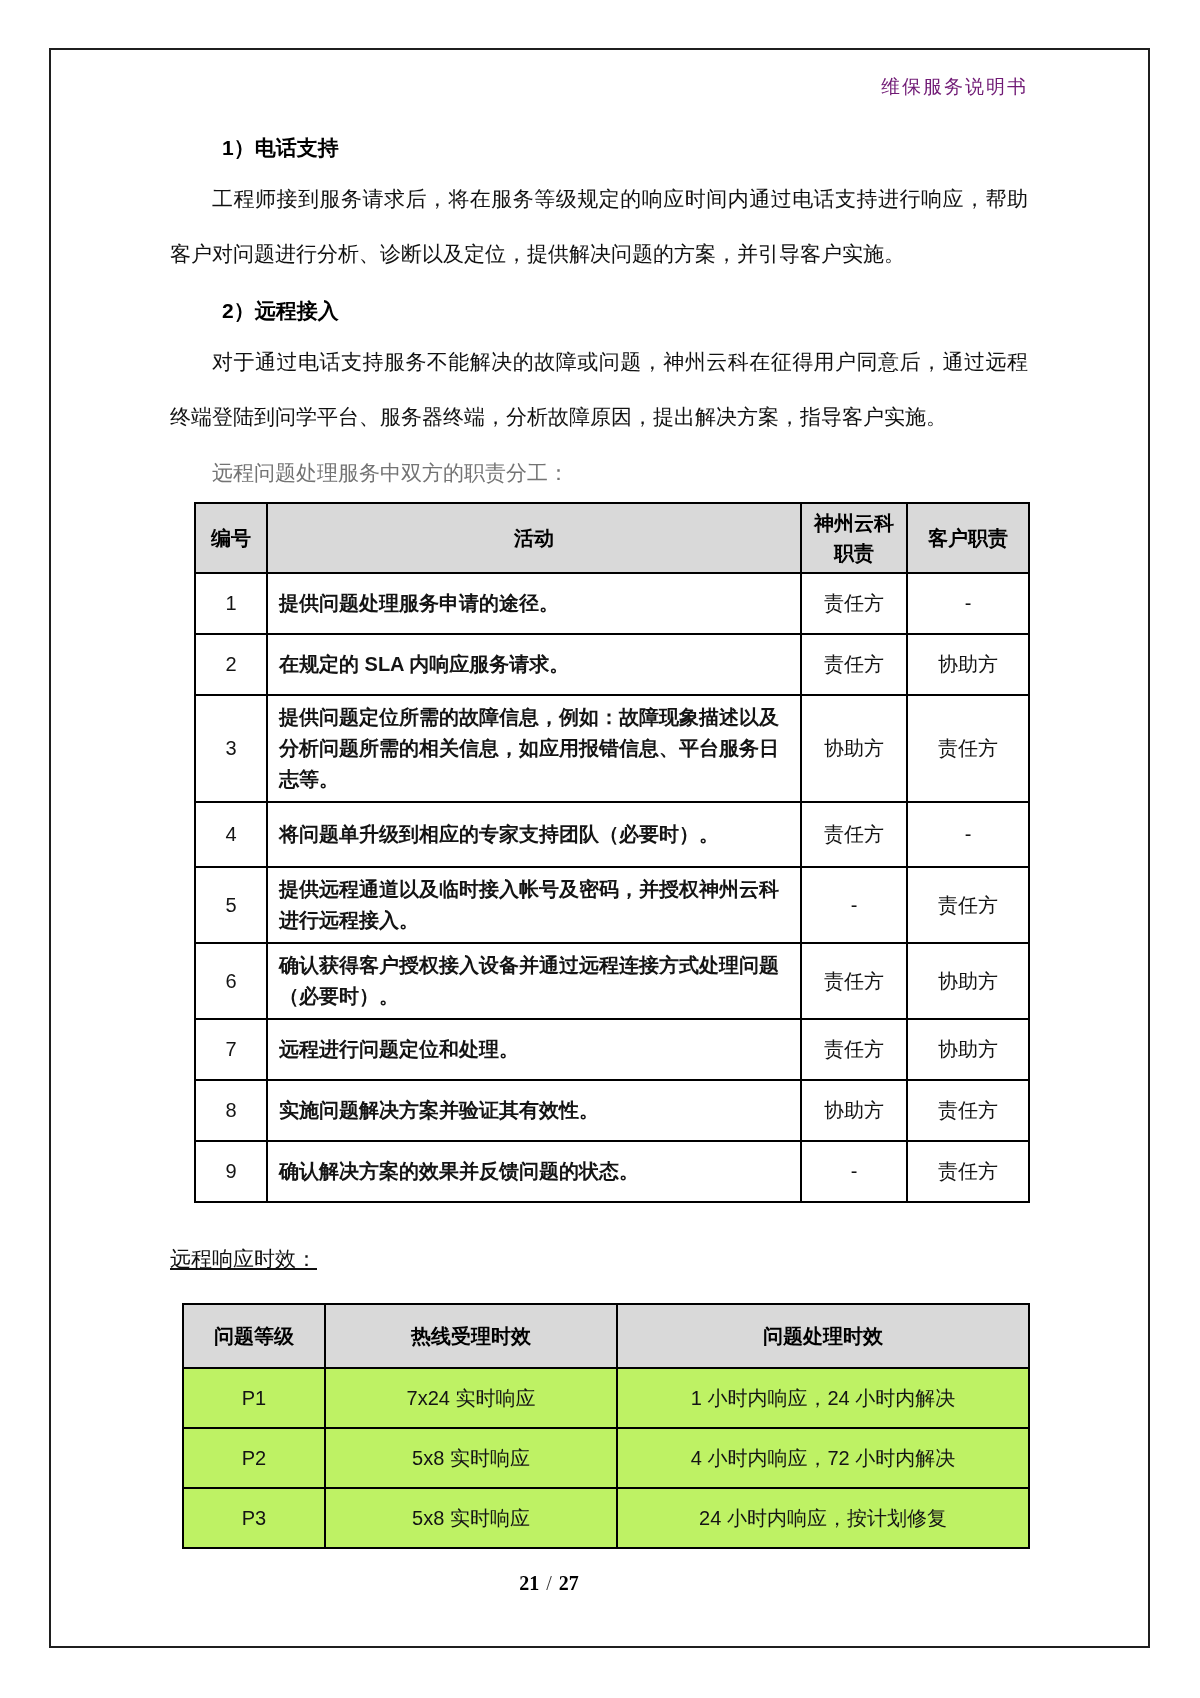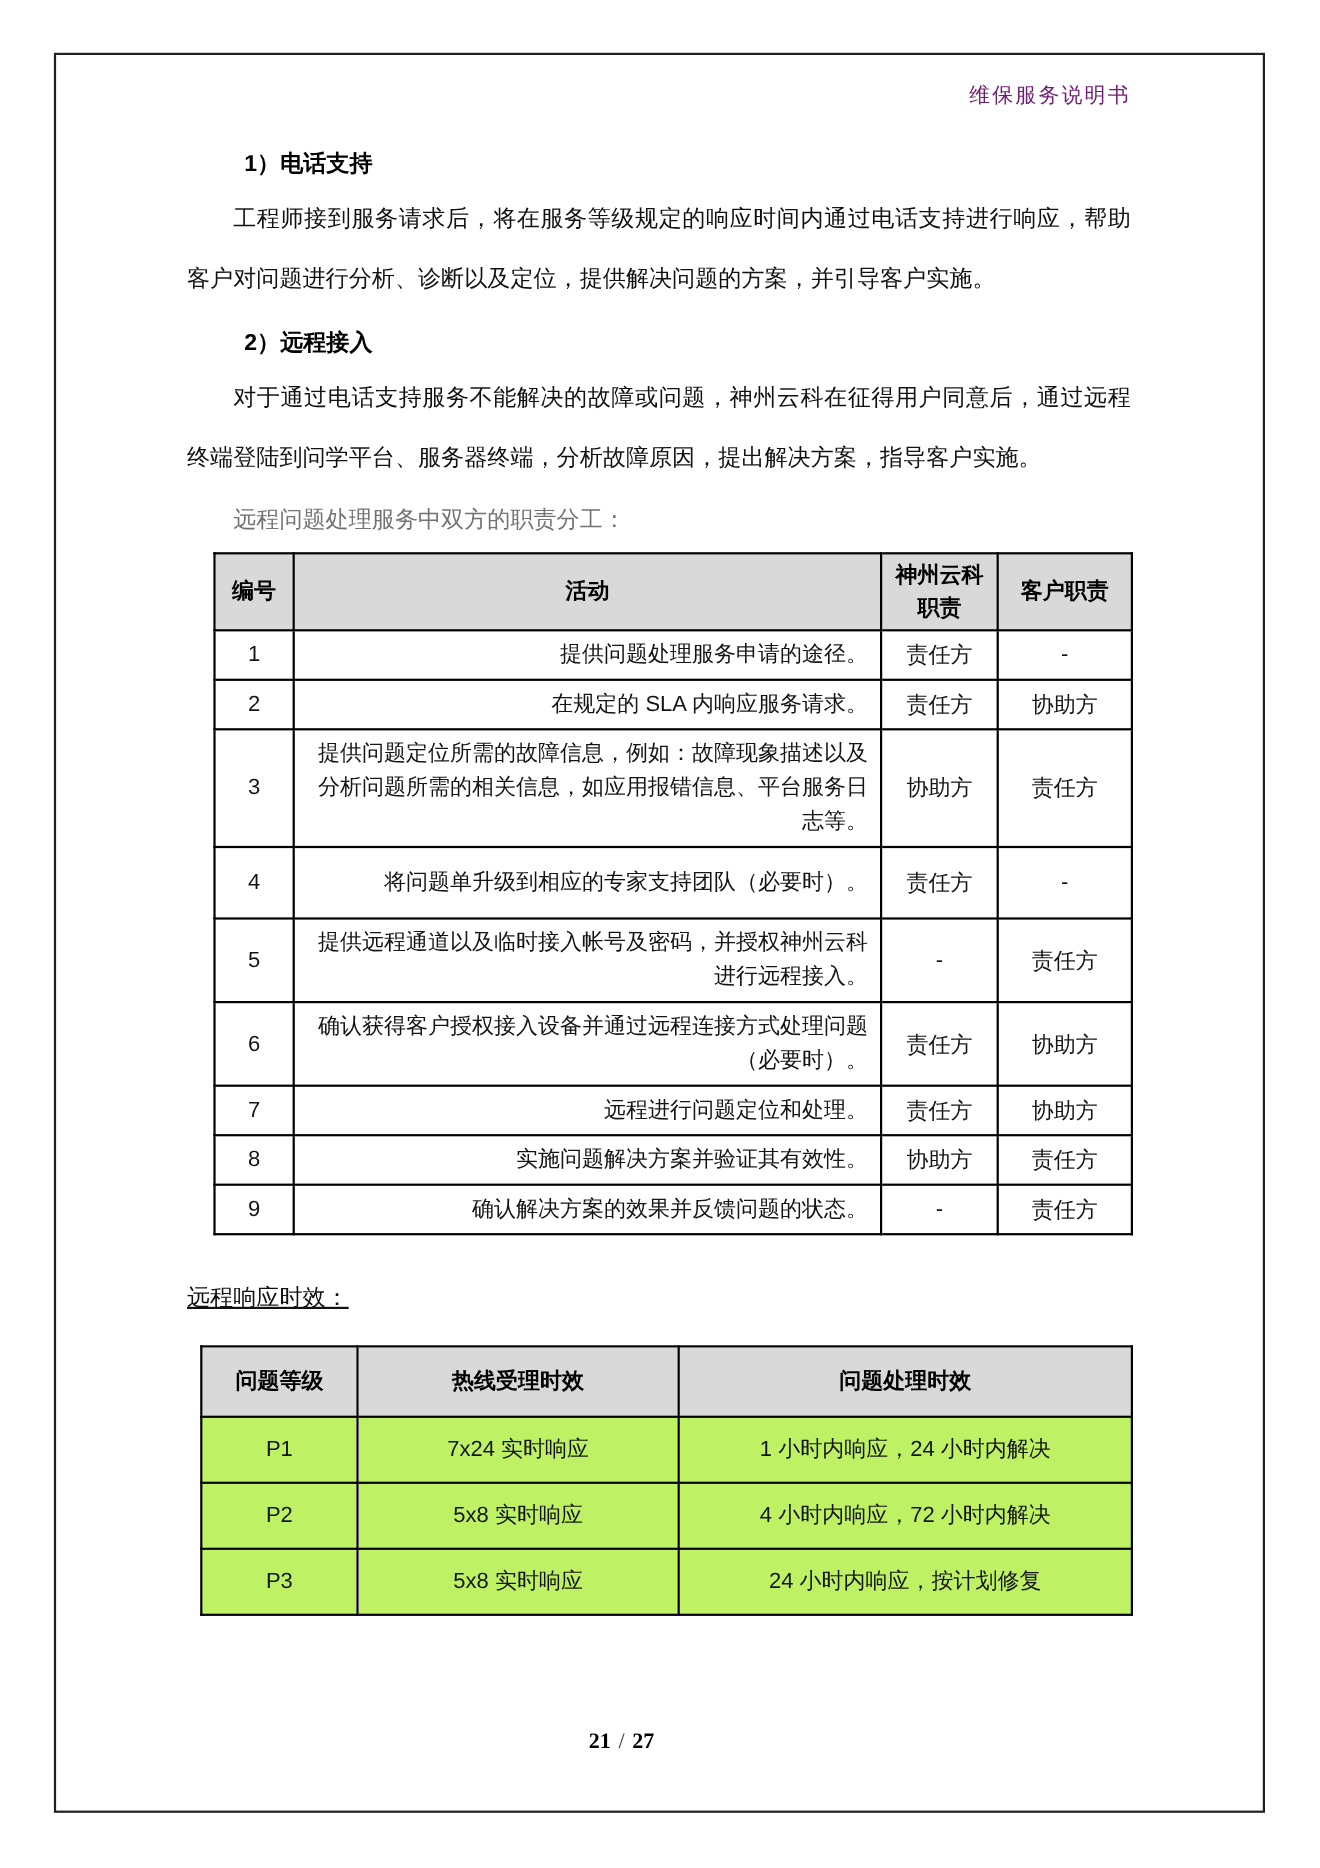--- a/index.html
+++ b/index.html
@@ -40,37 +40,37 @@
   table.tbl { border-collapse:collapse; table-layout:fixed; }
   .tbl th, .tbl td { border:2px solid #000; overflow:hidden; }
   .tbl th {
     background:#d9d9d9; font-weight:bold; text-align:center;
     font-size:20px; line-height:1.5; padding:4px 3px; color:#000;
   }
 
   .tbl1 { width:834px; margin:8px 0 0 24px; }
   .tbl1 td { font-size:20px; background:#fff; }
   .tbl1 .c-num  { text-align:center; padding:6px 4px; }
-  .tbl1 .c-act  { text-align:right; line-height:1.55; padding:6px 11px; }
-  .tbl1 .c-role { text-align:center; padding:0 4px; }
+  .tbl1 .c-act  { text-align:left; line-height:1.55; padding:6px 11px;font-weight:bold; }
+  .tbl1 .c-role { text-align:center; padding:16px 4px; }
   .tbl1 tr.pad-lg td { padding-top:16px; padding-bottom:16px; }
 
   .label2 { font-size:21px; margin:42px 0 0 0; color:#111;text-decoration:underline; }
 
   .tbl2 { width:846px; margin:30px 0 0 12px; }
   .tbl2 th { padding:16px 4px; }
   .tbl2 td {
     font-size:20px; text-align:center; padding:13px 4px;
     line-height:1.6; background:#bef264;
   }
 
   .footer {
     position:absolute; left:0; top:1572px; width:1098px;
     text-align:center; font-family:"Liberation Serif", serif;
-    font-size:20px; color:#000;padding-left:16px;
+    font-size:20px; color:#000;
   }
   .footer .pg { font-weight:bold; }
   .footer .sep { font-weight:normal; margin:0 7px; color:#333; }
 </style>
 </head>
 <body>
 
 <div class="border-frame"></div>
 
 <div class="content">

